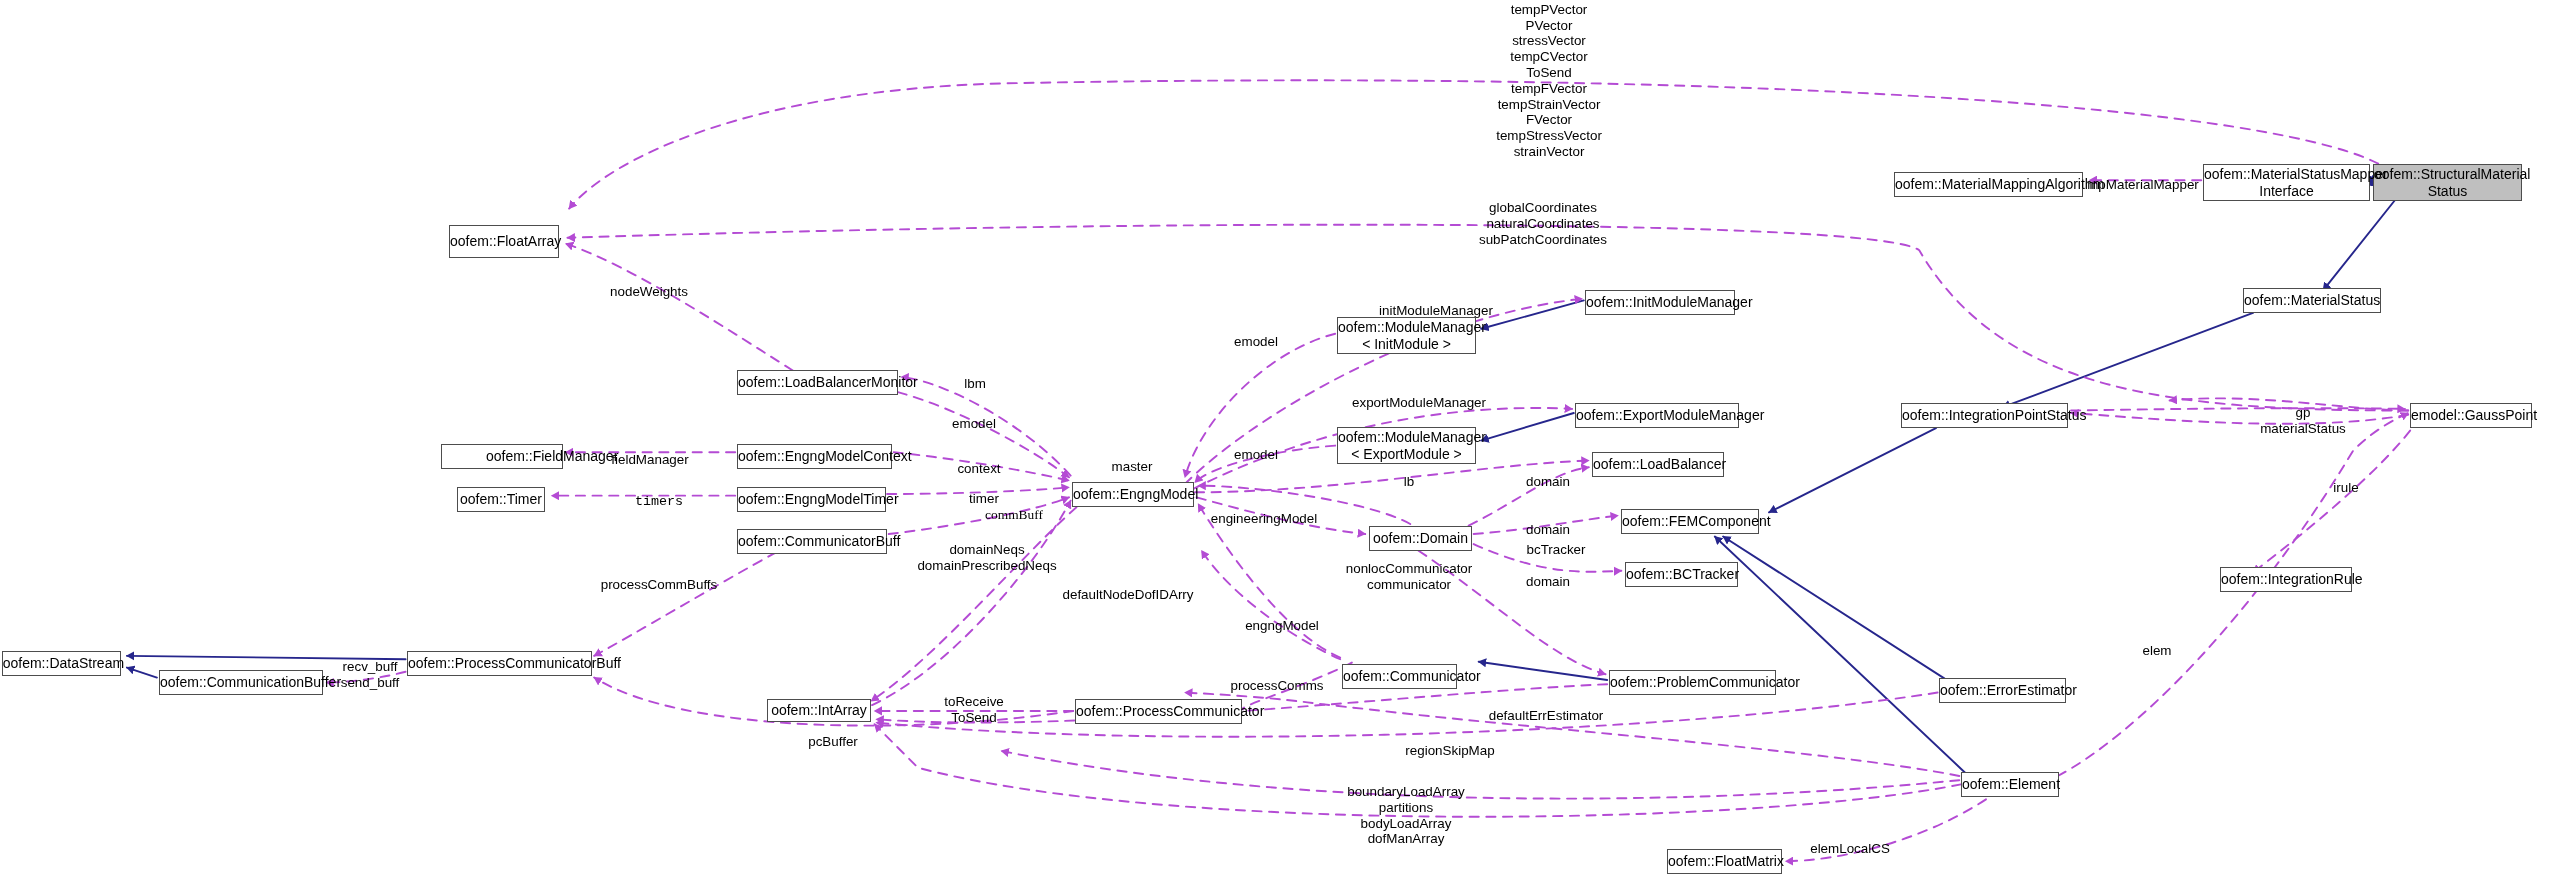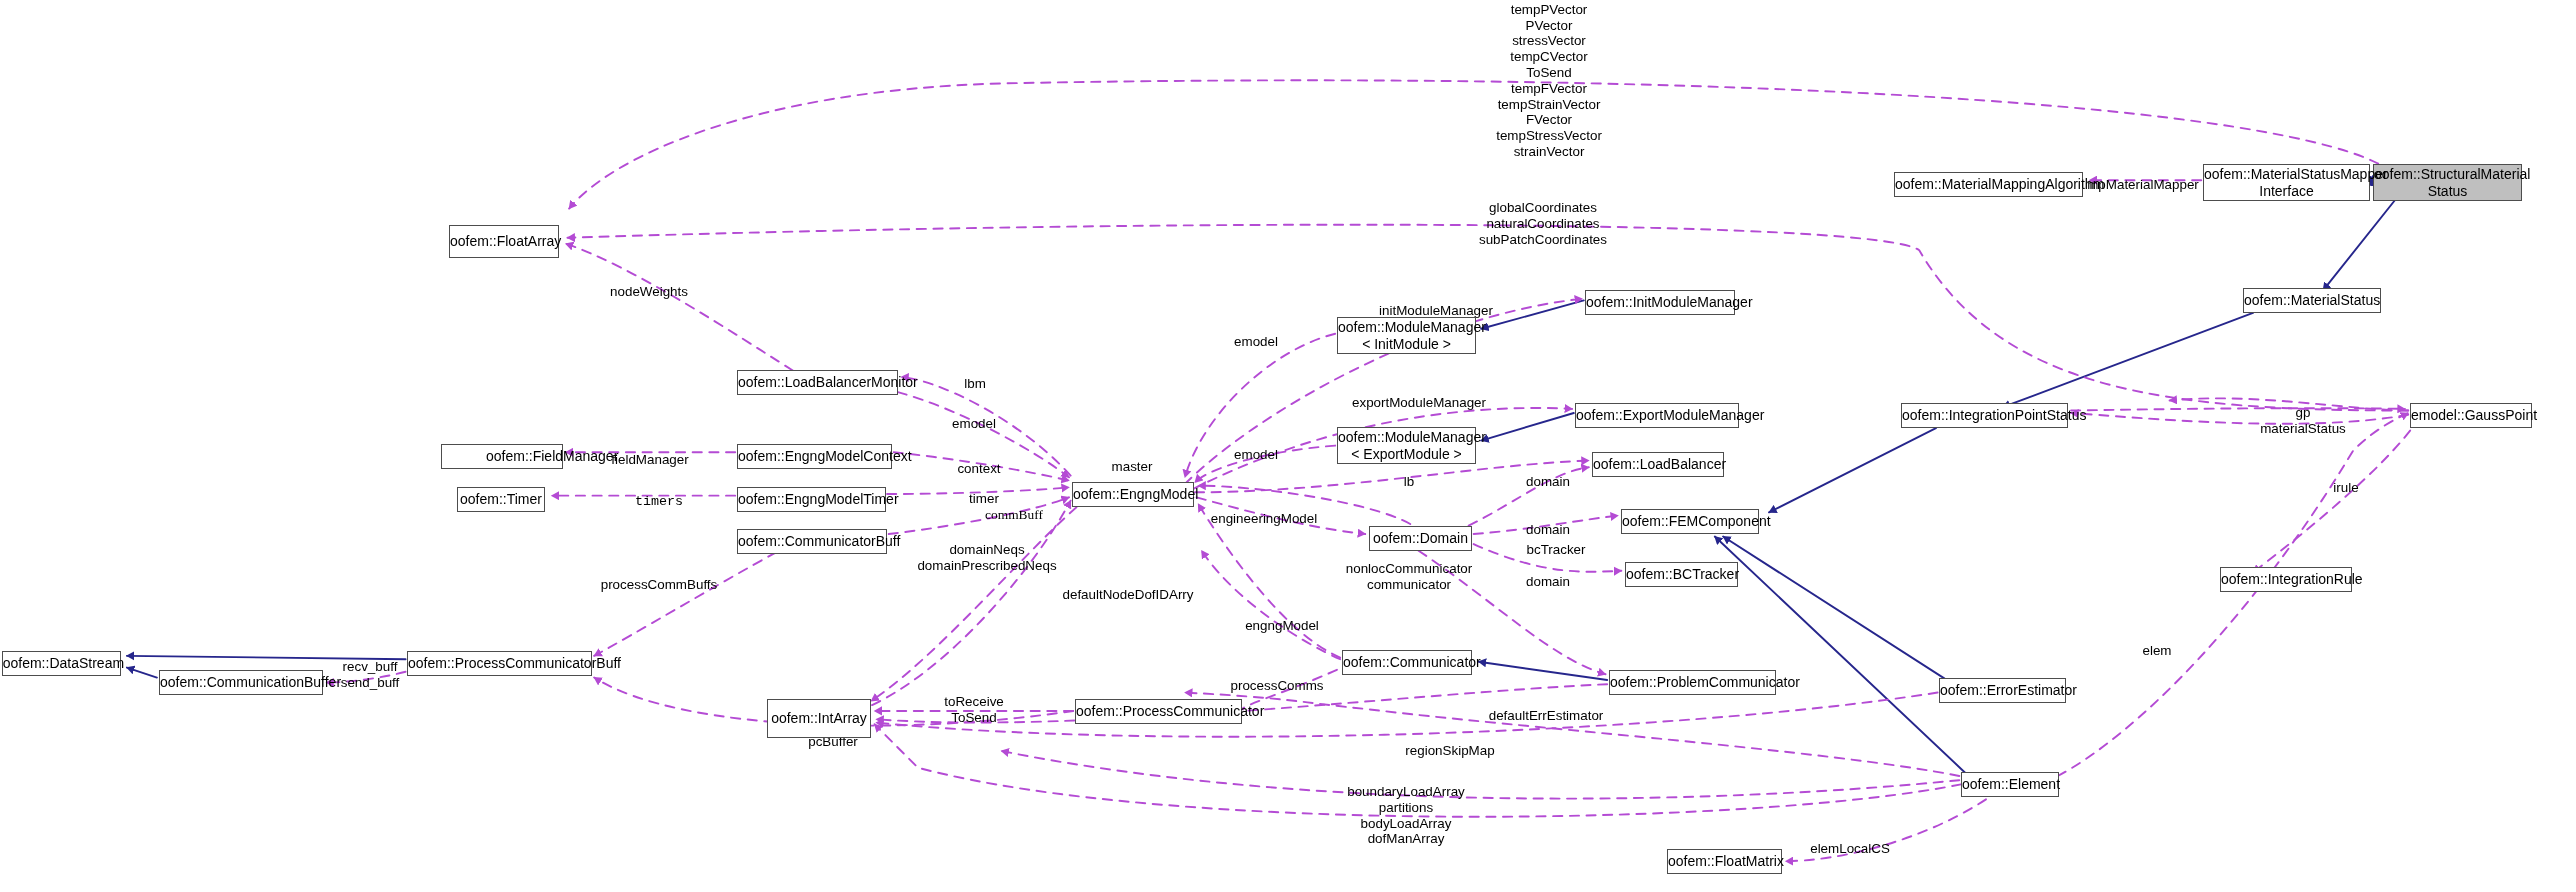--- a/index.html
+++ b/index.html
@@ -311,33 +311,33 @@
       <div class="node" style="left: 1337px; top: 317px; width: 139px; height: 37px;"><span class="node-label">oofem::ModuleManager
 &lt; InitModule &gt;</span></div>
       <div class="node" style="left: 1575px; top: 403px; width: 164px; height: 25px;"><span class="node-label">oofem::ExportModuleManager</span></div>
       <div class="node" style="left: 1337px; top: 427px; width: 139px; height: 37px;"><span class="node-label">oofem::ModuleManager
 &lt; ExportModule &gt;</span></div>
       <div class="node" style="left: 1592px; top: 452px; width: 132px; height: 25px;"><span class="node-label">oofem::LoadBalancer</span></div>
       <div class="node" style="left: 1621px; top: 509px; width: 138px; height: 25px;"><span class="node-label">oofem::FEMComponent</span></div>
       <div class="node" style="left: 1625px; top: 562px; width: 113px; height: 25px;"><span class="node-label">oofem::BCTracker</span></div>
       <div class="node" style="left: 1369px; top: 526px; width: 103px; height: 25px;"><span class="node-label">oofem::Domain</span></div>
       <div class="node" style="left: 1609px; top: 670px; width: 167px; height: 25px;"><span class="node-label">oofem::ProblemCommunicator</span></div>
-      <div class="node" style="left: 1342px; top: 650px; width: 130px; height: 25px;"><span class="node-label">oofem::Communicator</span></div>
+      <div class="node" style="left: 1342px; top: 664px; width: 115px; height: 25px;"><span class="node-label">oofem::Communicator</span></div>
       <div class="node" style="left: 1072px; top: 482px; width: 122px; height: 25px;"><span class="node-label">oofem::EngngModel</span></div>
       <div class="node" style="left: 737px; top: 370px; width: 161px; height: 25px;"><span class="node-label">oofem::LoadBalancerMonitor</span></div>
       <div class="node" style="left: 449px; top: 225px; width: 110px; height: 33px;"><span class="node-label">oofem::FloatArray</span></div>
       <div class="node" style="left: 441px; top: 444px; width: 122px; height: 25px; padding-left: 44px;"><span class="node-label">oofem::FieldManager</span></div>
       <div class="node" style="left: 737px; top: 444px; width: 155px; height: 25px;"><span class="node-label">oofem::EngngModelContext</span></div>
       <div class="node" style="left: 457px; top: 487px; width: 88px; height: 25px; text-align: center;"><span class="node-label">oofem::Timer</span></div>
       <div class="node" style="left: 737px; top: 487px; width: 149px; height: 25px;"><span class="node-label">oofem::EngngModelTimer</span></div>
       <div class="node" style="left: 737px; top: 529px; width: 150px; height: 25px;"><span class="node-label">oofem::CommunicatorBuff</span></div>
       <div class="node" style="left: 1.7px; top: 651px; width: 119px; height: 25px;"><span class="node-label">oofem::DataStream</span></div>
       <div class="node" style="left: 159px; top: 670px; width: 164px; height: 25px;"><span class="node-label">oofem::CommunicationBuffer</span></div>
       <div class="node" style="left: 407px; top: 651px; width: 185px; height: 25px;"><span class="node-label">oofem::ProcessCommunicatorBuff</span></div>
-      <div class="node" style="left: 767px; top: 699px; width: 104px; height: 39px;"><span class="node-label">oofem::IntArray</span></div>
+      <div class="node" style="left: 767px; top: 699px; width: 104px; height: 23px;"><span class="node-label">oofem::IntArray</span></div>
       <div class="node" style="left: 1075px; top: 699px; width: 167px; height: 25px;"><span class="node-label">oofem::ProcessCommunicator</span></div>
       <div class="node" style="left: 1939px; top: 678px; width: 127px; height: 25px;"><span class="node-label">oofem::ErrorEstimator</span></div>
       <div class="node" style="left: 1961px; top: 772px; width: 98px; height: 25px;"><span class="node-label">oofem::Element</span></div>
       <div class="node" style="left: 1667px; top: 849px; width: 115px; height: 25px;"><span class="node-label">oofem::FloatMatrix</span></div>
     </div>
   <div id="labels-host">
       <div class="edge-label" style="left: 1549px; top: 1.7px;">tempPVector
 PVector
 stressVector
 tempCVector

